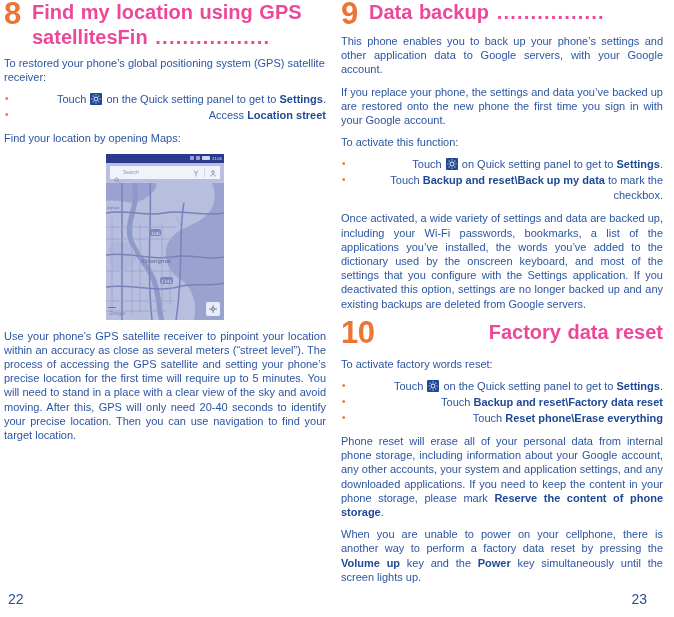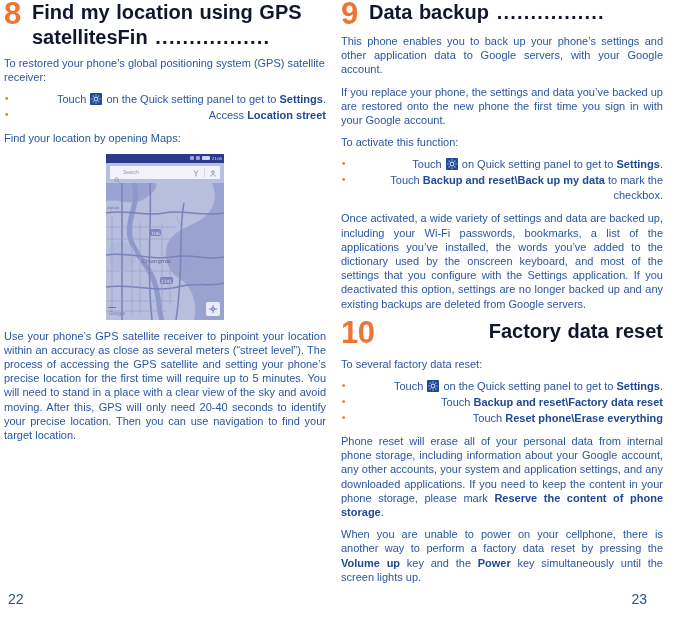--- a/index.html
+++ b/index.html
@@ -40,21 +40,21 @@
     font-weight: bold;
     font-size: 31px;
     line-height: 28px;
     letter-spacing: -0.5px;
     flex: 0 0 auto;
     padding-right: 4px;
     min-width: 24px;
   }
   .sec-num.wide { min-width: 40px; }
   .sec-title {
-    color: #0f172a;
+    color: #ec4899;
     font-weight: bold;
     font-size: 20px;
     line-height: 25px;
     flex: 1 1 auto;
     word-spacing: 1px;
   }
   .sec-title .dots { letter-spacing: 1.2px; }
   .sec-title.single-line { white-space: nowrap; }
 
   
@@ -356,26 +356,26 @@
               <g fill="none" stroke="#c9d2ea" stroke-width="1.1">
                 <circle cx="6" cy="6" r="1.9"></circle>
                 <path d="M6 1.3v1.3M6 9.4v1.3M1.3 6h1.3M9.4 6h1.3M2.7 2.7l.9.9M8.4 8.4l.9.9M9.3 2.7l-.9.9M3.6 8.4l-.9.9"></path>
               </g>
             </svg></span><span> on Quick setting panel to get to </span><b>Settings</b><span>.</span></li>
       <li class="bullet"><span>Touch </span><b>Backup and reset\Back up my data</b><span> to mark the checkbox.</span></li>
     </ul>
 
     <p class="body">Once activated, a wide variety of settings and data are backed up, including your Wi-Fi passwords, bookmarks, a list of the applications you’ve installed, the words you’ve added to the dictionary used by the onscreen keyboard, and most of the settings that you configure with the Settings application. If you deactivated this option, settings are no longer backed up and any existing backups are deleted from Google servers.</p>
 
-    <div class="section-head" style="margin-top:2px;">
+    <div class="section-head" style="margin-top:2px;align-items:center;">
       <div class="sec-num wide">10</div>
       <div class="sec-title single-line" style="text-align:right;">Factory data reset</div>
     </div>
 
-    <p class="body nojust" style="margin-top:10px;">To several factory data reset:</p>
+    <p class="body nojust" style="margin-top:10px;">To activate factory words reset:</p>
 
     <ul class="bullets">
       <li class="bullet"><span>Touch </span><span class="gear-icon"><svg width="12" height="12" viewBox="0 0 12 12">
               <g fill="none" stroke="#c9d2ea" stroke-width="1.1">
                 <circle cx="6" cy="6" r="1.9"></circle>
                 <path d="M6 1.3v1.3M6 9.4v1.3M1.3 6h1.3M9.4 6h1.3M2.7 2.7l.9.9M8.4 8.4l.9.9M9.3 2.7l-.9.9M3.6 8.4l-.9.9"></path>
               </g>
             </svg></span><span> on the Quick setting panel to get to </span><b>Settings</b><span>.</span></li>
       <li class="bullet"><span>Touch </span><b>Backup and reset\Factory data reset</b></li>
       <li class="bullet"><span>Touch </span><b>Reset phone\Erase everything</b></li>

